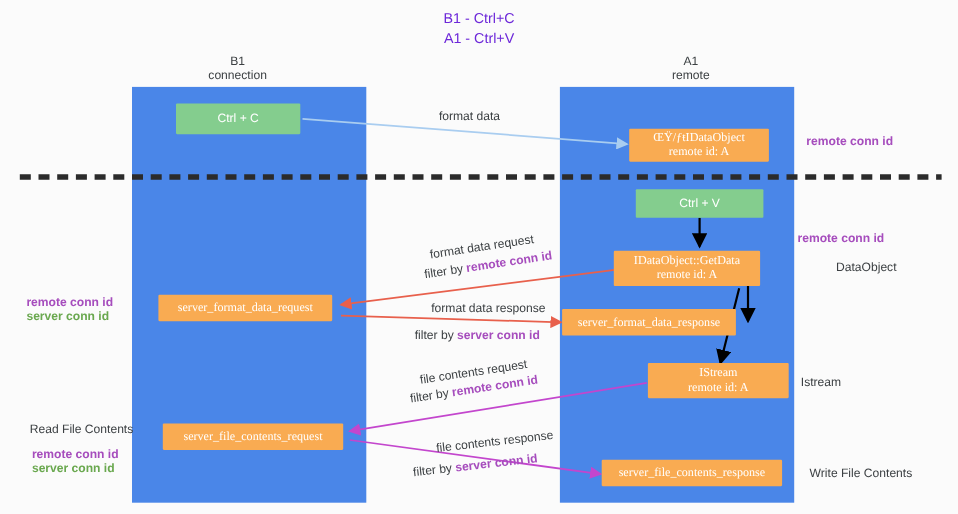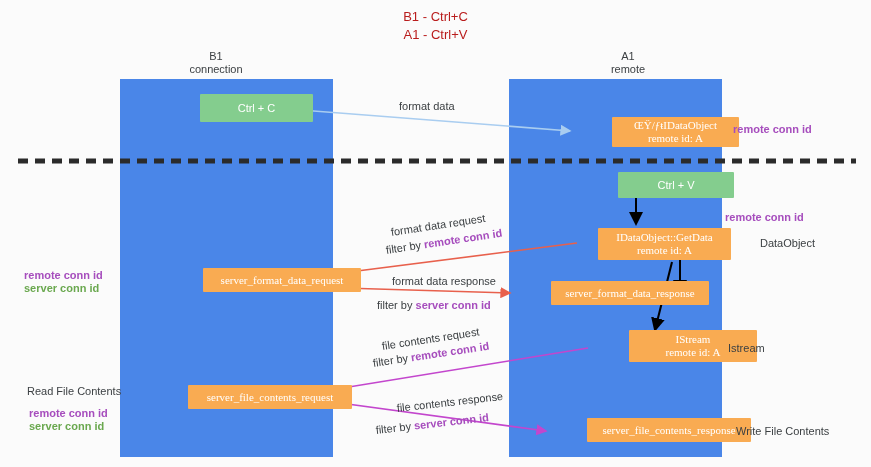--- a/index.html
+++ b/index.html
@@ -34,39 +34,38 @@
     box-sizing: border-box;
     display: flex;
     flex-direction: column;
     align-items: center;
     justify-content: center;
     color: #ffffff;
     font-size: 11px;
     line-height: 13px;
     text-align: left;
     border-radius: 1px;
-    margin-left: 40px;
   }
   .box.green { background: #84cd8e; }
   .box.orange { background: #f9ab52; font-family: Liberation Serif, serif; }
   .txt {
     position: absolute;
     font-size: 11px;
     color: #3c4043;
     white-space: nowrap;
     line-height: 13px;
   }
   .txt.center { text-align: center; }
   .title {
     position: absolute;
     width: 871px;
     left: 0;
     text-align: center;
     font-size: 13px;
-    color: #b91c1c;
+    color: #6d28d9;
     line-height: 18px;
   }
   .purple { color: #a64dbd; font-weight: bold; }
   .green-t { color: #6aa84f; font-weight: bold; }
   .rot-a { transform: rotate(-8.5deg); transform-origin: left top; }
   .rot-c { transform: rotate(-8.5deg); transform-origin: left top; }
   .rot-d { transform: rotate(-6.5deg); transform-origin: left top; }
   .garble {
     position: relative;
     display: inline-block;
@@ -136,21 +135,21 @@
 
   <div class="box green" style="left:578px; top:172px; width:116px; height:26px;">
     <span>Ctrl + V</span>
   </div>
 
   <div class="box orange" style="left:558px; top:228px; width:133px; height:32px;">
     <span>IDataObject::GetData</span>
     <span>remote id: A</span>
   </div>
 
-  <div class="box orange" style="left:163px; top:268px; width:158px; height:24px;">
+  <div class="box orange" style="left:144px; top:268px; width:158px; height:24px;">
     <span>server_format_data_request</span>
   </div>
 
   <div class="box orange" style="left:511px; top:281px; width:158px; height:24px;">
     <span>server_format_data_response</span>
   </div>
 
   <div class="box orange" style="left:589px; top:330px; width:128px; height:32px;">
     <span>IStream</span>
     <span>remote id: A</span>

